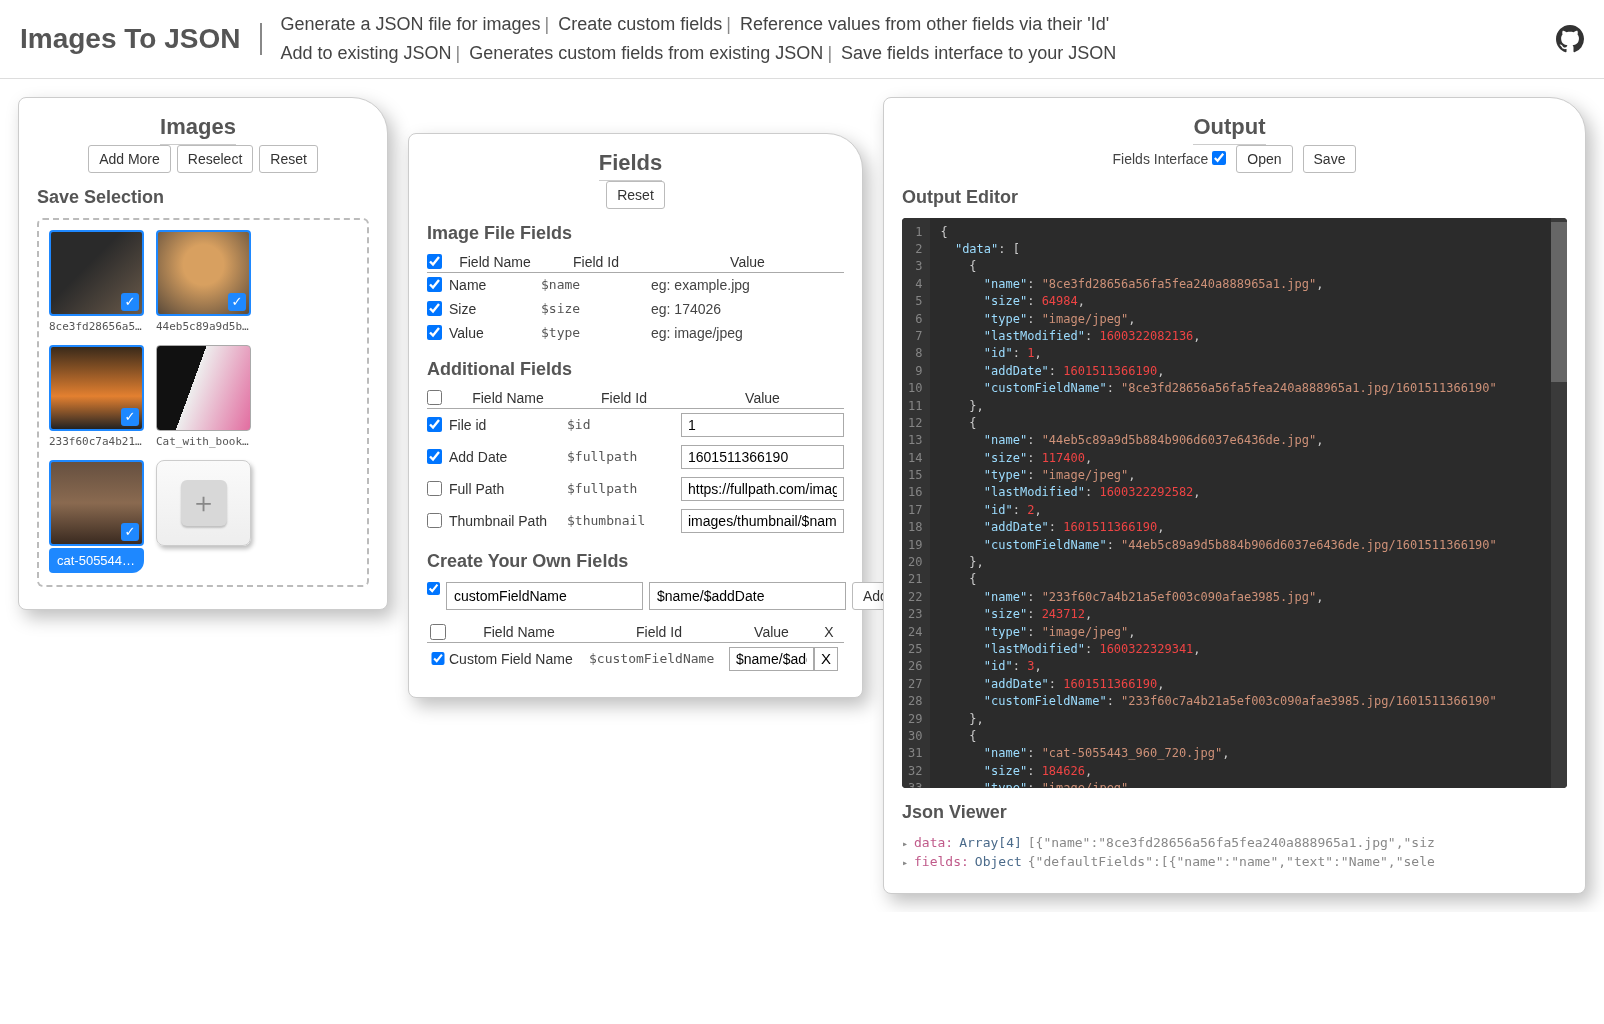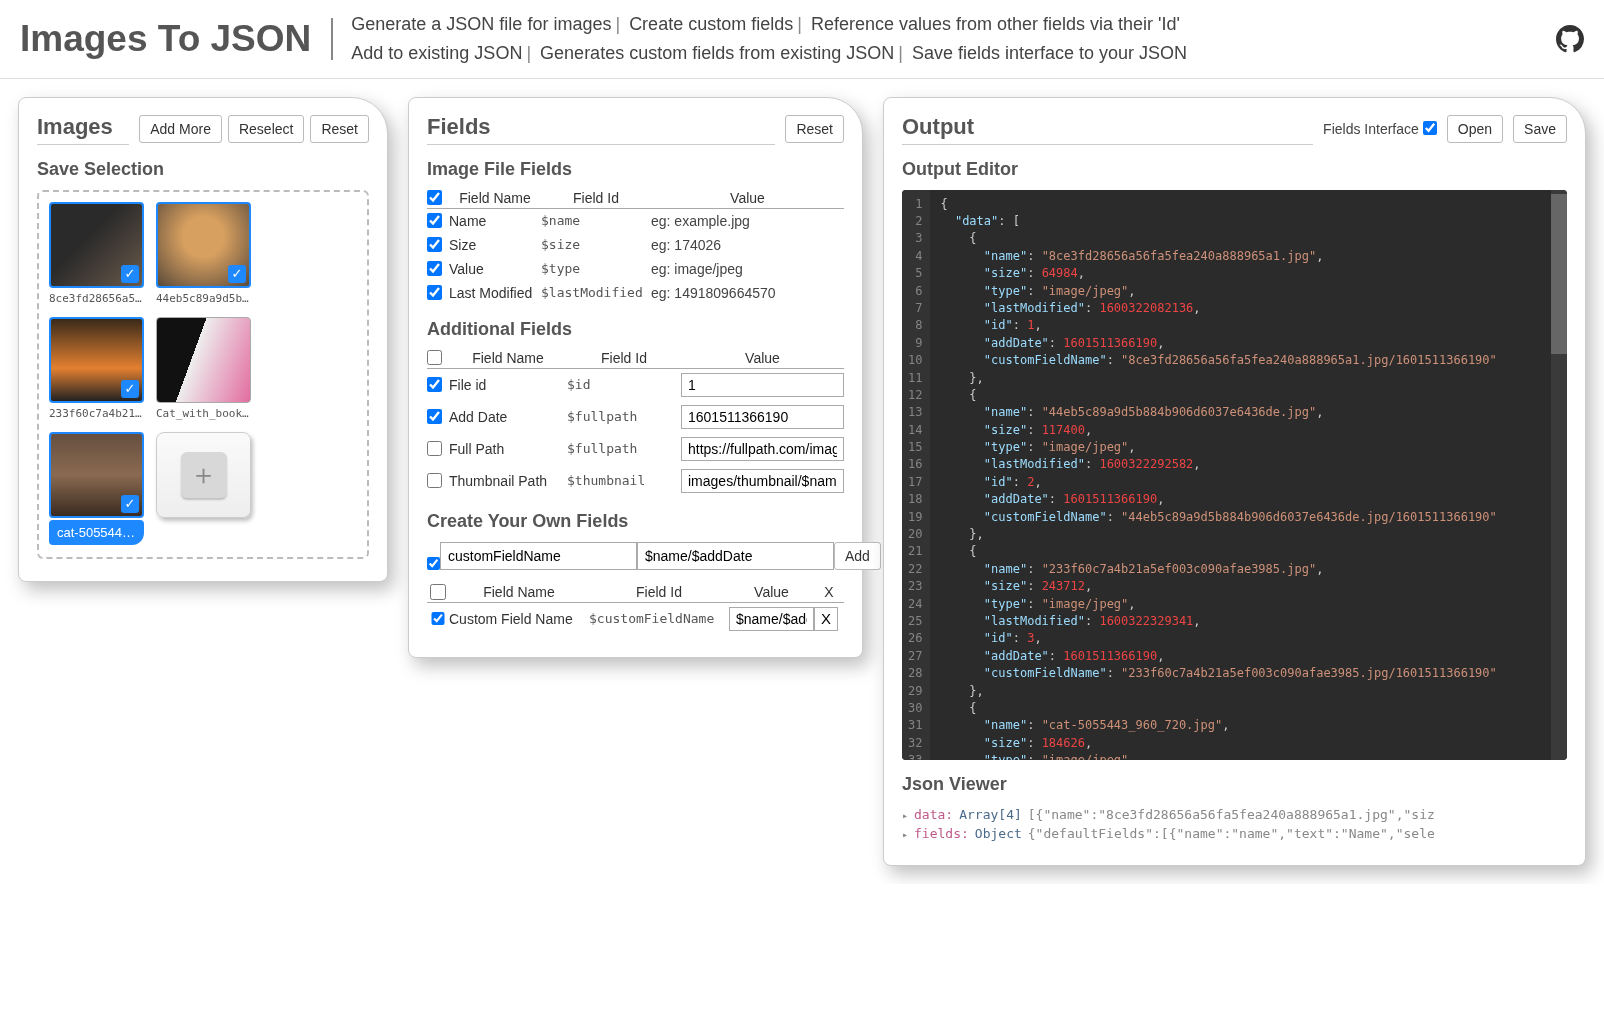--- a/index.html
+++ b/index.html
@@ -1,30 +1,30 @@
 <!DOCTYPE html>
 <html><head>
 <meta charset="utf-8">
 <style>
 * { box-sizing: border-box; margin: 0; padding: 0; }
 body { font-family: -apple-system, BlinkMacSystemFont, "Segoe UI", Arial, sans-serif; font-size: 14px; color: #333; background: #fff; }
 .header { display: flex; align-items: center; padding: 10px 20px; border-bottom: 1px solid #ddd; }
-.header-title { font-size: 37px; font-weight: 600; color: #555; padding-right: 20px; border-right: 2px solid #888; margin-right: 18px; }
+.header-title { font-size: 28px; font-weight: 600; color: #555; padding-right: 20px; border-right: 2px solid #888; margin-right: 18px; }
 .header-features { font-size: 18px; color: #444; line-height: 1.6; flex: 1; }
 .header-features .sep { color: #888; margin: 0 4px; }
 .github-icon { width: 28px; height: 28px; cursor: pointer; }
 .github-icon svg { width: 100%; height: 100%; fill: #333; }
 
 .main { display: flex; gap: 20px; padding: 18px; align-items: flex-start; }
 .panel { background: #fff; border: 1px solid #ccc; border-radius: 8px 36px 8px 8px; padding: 16px 18px 22px; box-shadow: 6px 8px 18px rgba(0,0,0,0.25); position: relative; }
 .panel-images { width: 370px; }
-.panel-fields { width: 455px; }
+.panel-fields { width: 455px; margin-top: 36px; }
 .panel-output { flex: 1; min-width: 0; }
 
-.panel-header { display: flex; align-items: center; justify-content: space-between; margin-bottom: 6px; }
+.panel-header { display: flex; align-items: center; justify-content: space-between; margin-bottom: 6px; flex-direction: column; }
 .panel-title { font-size: 22px; font-weight: 600; color: #555; border-bottom: 1px solid #ccc; flex: 1; padding-bottom: 4px; margin-right: 10px; }
 .panel-header .btns { display: flex; gap: 6px; }
 .btn { background: #fff; border: 1px solid #bbb; border-radius: 3px; padding: 5px 10px; font-size: 14px; cursor: pointer; color: #333; }
 
 .section-title { font-size: 18px; font-weight: 600; color: #555; margin: 14px 0 10px; }
 
 .image-grid { border: 2px dashed #bbb; border-radius: 6px; padding: 10px; display: flex; flex-wrap: wrap; gap: 12px; }
 .thumb-box { width: 95px; font-size: 11px; color: #555; }
 .thumb { width: 95px; height: 86px; border: 1px solid #aaa; border-radius: 4px; background: #ccc; position: relative; overflow: hidden; }
 .thumb.selected { border: 2px solid #1e88ff; }
@@ -42,21 +42,21 @@
 .img5 { background: linear-gradient(#665040,#8a6a50 50%,#3a2a20); }
 .field-head { display: grid; grid-template-columns: 22px 92px 110px 1fr; border-bottom: 1px solid #aaa; padding-bottom: 2px; text-align: center; color: #333; }
 .field-head.af { grid-template-columns: 22px 118px 114px 1fr; }
 .field-row { display: grid; grid-template-columns: 22px 92px 110px 1fr; align-items: center; padding: 4px 0; }
 .field-row.af { grid-template-columns: 22px 118px 114px 1fr; }
 .field-row .fid { font-family: "Menlo","Consolas",monospace; font-size: 13px; color: #555; }
 .field-row .val { color: #444; }
 .field-row input[type=text] { width: 100%; border: 1px solid #aaa; padding: 3px 6px; font-size: 14px; }
 .field-row input[type=checkbox], .field-head input[type=checkbox] { width: 15px; height: 15px; }
 
-.custom-create { display: flex; margin-top: 6px; align-items:flex-end; }
+.custom-create { display: flex; gap: 6px; margin-top: 6px; align-items:flex-start; }
 .custom-create input[type=text] { flex: 1; border: 1px solid #aaa; padding: 5px 7px; font-size: 14px; }
 
 .cust-head { display: grid; grid-template-columns: 22px 140px 140px 1fr 30px; border-bottom: 1px solid #aaa; padding-bottom: 2px; text-align: center; margin-top: 14px; }
 .cust-row { display: grid; grid-template-columns: 22px 140px 140px 1fr 30px; align-items: center; padding: 4px 0; }
 .cust-row .fid { font-family: monospace; font-size: 13px; color: #555; }
 .del-btn { border: 1px solid #aaa; background: #fff; width: 24px; height: 24px; font-size: 15px; cursor: pointer; }
 .cust-row input[type=text]{width:100%;border:1px solid #aaa;padding:3px 6px;font-size:14px;}
 
 .output-header { display: flex; align-items: center; justify-content: space-between; }
 .output-header .right { display: flex; align-items: center; gap: 10px; }
@@ -175,26 +175,20 @@
           <input type="checkbox" checked="" style="">
           <div>Size</div>
           <div class="fid">$size</div>
           <div class="val">eg: 174026</div>
         </div>
         <div class="field-row">
           <input type="checkbox" checked="" style="">
           <div>Value</div>
           <div class="fid">$type</div>
           <div class="val">eg: image/jpeg</div>
-        </div>
-        <div class="field-row">
-          <input type="checkbox" checked="" style="">
-          <div>Last Modified</div>
-          <div class="fid">$lastModified</div>
-          <div class="val">eg: 1491809664570</div>
         </div>
       </div>
 
     <div class="section-title">Additional Fields</div>
     <div class="field-head af">
       <input type="checkbox" style="">
       <div>Field Name</div>
       <div>Field Id</div>
       <div>Value</div>
     </div>

